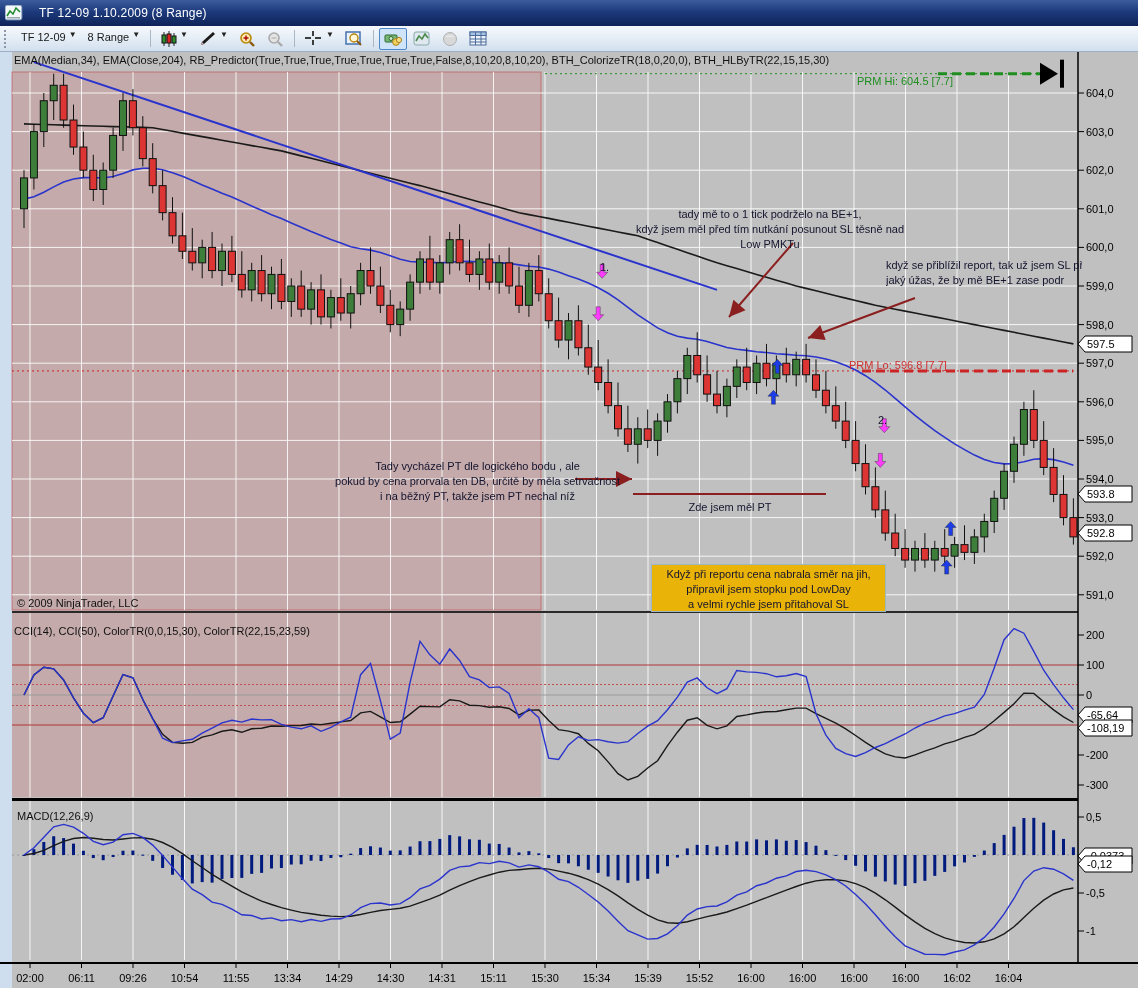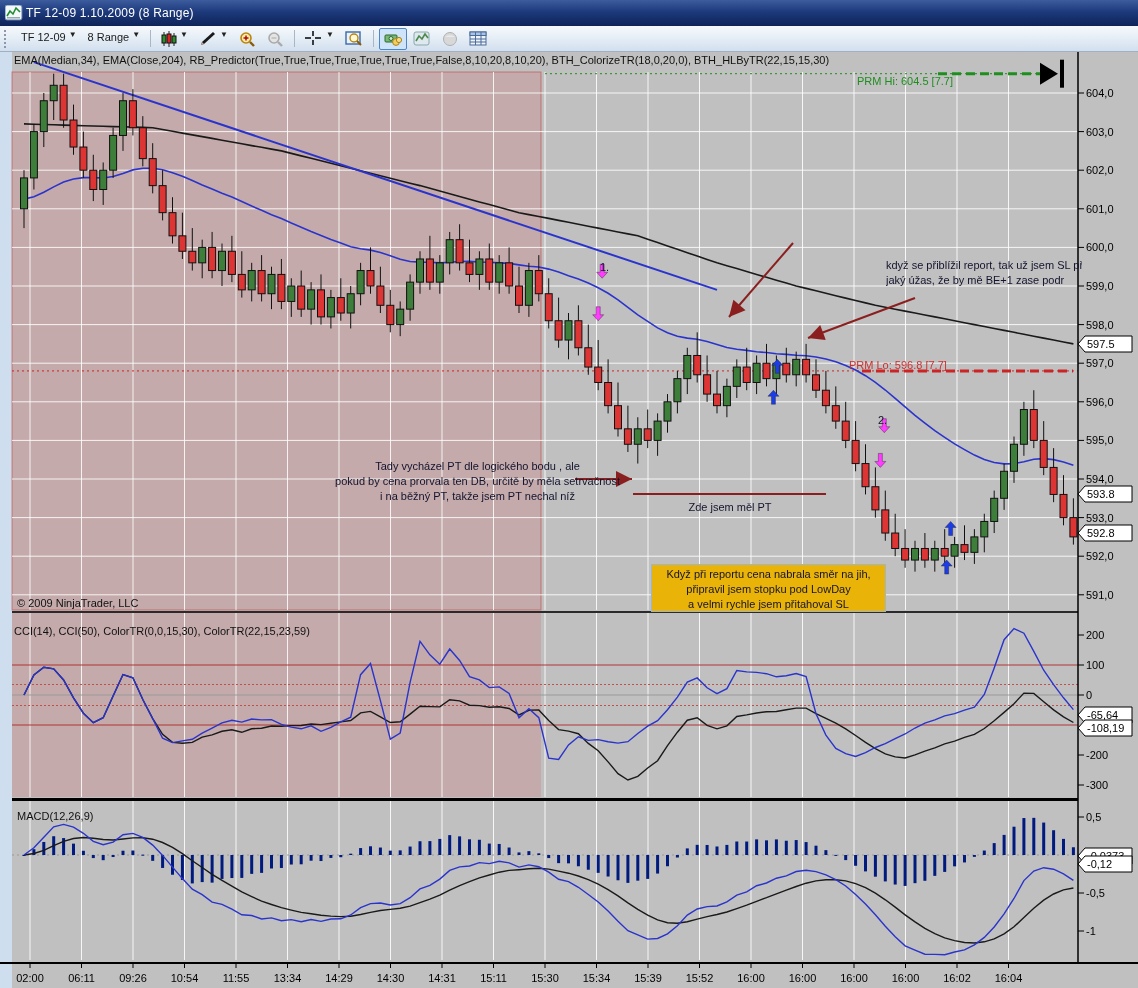--- a/index.html
+++ b/index.html
@@ -1,18 +1,18 @@
 <!DOCTYPE html>
 <html><head>
 <meta charset="utf-8">
 <style>
   html,body{margin:0;padding:0}
   body{width:1138px;height:988px;background:#c0c0c0;font-family:"Liberation Sans",sans-serif;overflow:hidden;position:relative}
   .titlebar{height:26px;background:linear-gradient(180deg,#3c5c9e 0%,#1d3a7c 45%,#0e2358 100%);display:flex;align-items:center;padding-left:5px;color:#fff;font-size:12px}
-  .titlebar .title-text{margin-left:3px;letter-spacing:.2px}
+  .titlebar .title-text{margin-left:16px;letter-spacing:.2px}
   .app-icon{width:18px;height:16px;display:inline-flex}
   .toolbar{height:25px;background:linear-gradient(180deg,#f6f9fc 0%,#e3ecf5 55%,#d2dfee 100%);border-bottom:1px solid #9fb0c4;display:flex;align-items:center;padding:0 3px;gap:1px}
   .grip{width:5px;height:18px;border-left:2px dotted #8a98aa;margin:0 4px 0 1px}
   .tb-btn{display:flex;align-items:flex-start;gap:3px;background:transparent;border:1px solid transparent;font-family:"Liberation Sans",sans-serif;font-size:11px;color:#1a1a1a;padding:2px 4px;height:22px}
   .caret{font-size:8px;color:#222;line-height:8px}
   .tb-sep{width:1px;height:17px;background:#a8b6c6;margin:0 4px}
   .active-tool{border:1px solid #4a86c8;background:#cfe3f9;border-radius:2px}
   .chart-wrap{position:absolute;left:0;top:52px;width:1138px;height:936px}
   #chart{position:absolute;left:0;top:0}
   .lbl{position:absolute;font-size:11px;color:#111;white-space:nowrap}
@@ -678,20 +678,25 @@
       <text x="1008.5" y="930" font-size="11" font-family="Liberation Sans, sans-serif" fill="#000" text-anchor="middle">16:04</text>
     </svg>
 
   <div class="lbl" id="ind-price">EMA(Median,34), EMA(Close,204), RB_Predictor(True,True,True,True,True,True,True,False,8,10,20,8,10,20), BTH_ColorizeTR(18,0,20,0), BTH_HLByTR(22,15,15,30)</div>
   <div class="lbl" id="prm-hi">PRM Hi: 604.5 [7.7]</div>
   <div class="lbl" id="prm-lo">PRM Lo: 596.8 [7.7]</div>
   <div class="lbl" id="copyright">© 2009 NinjaTrader, LLC</div>
   <div class="lbl" id="ind-cci">CCI(14), CCI(50), ColorTR(0,0,15,30), ColorTR(22,15,23,59)</div>
   <div class="lbl" id="ind-macd">MACD(12,26,9)</div>
 
+  <div class="ann" id="ann1">
+    <div>tady mě to o 1 tick podrželo na BE+1,</div>
+    <div>když jsem měl před tím nutkání posunout SL těsně nad</div>
+    <div>Low PMKTu</div>
+  </div>
   <div class="ann" id="ann2">
     <div>když se přiblížil report, tak už jsem SL př</div>
     <div>  jaký úžas, že by mě BE+1 zase podr</div>
   </div>
   <div class="ann" id="ann3">
     <div>Tady vycházel PT dle logického bodu , ale</div>
     <div>pokud by cena prorvala ten DB, určitě by měla setrvačnost</div>
     <div>i na běžný PT, takže jsem PT nechal níž</div>
   </div>
   <div class="ann" id="ann4">Zde jsem měl PT</div>

